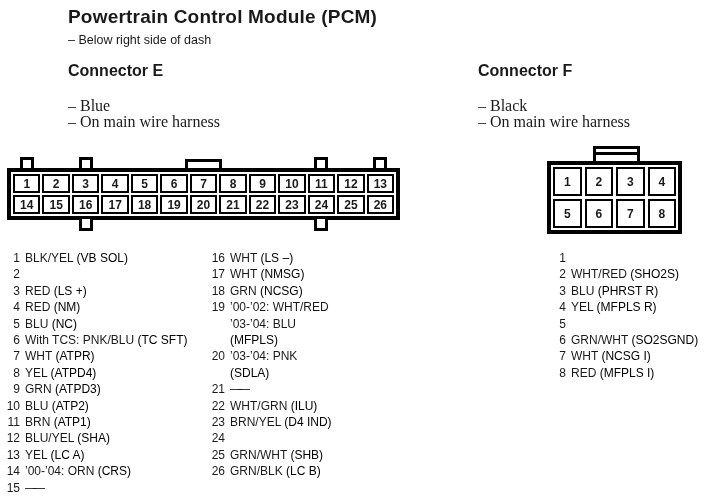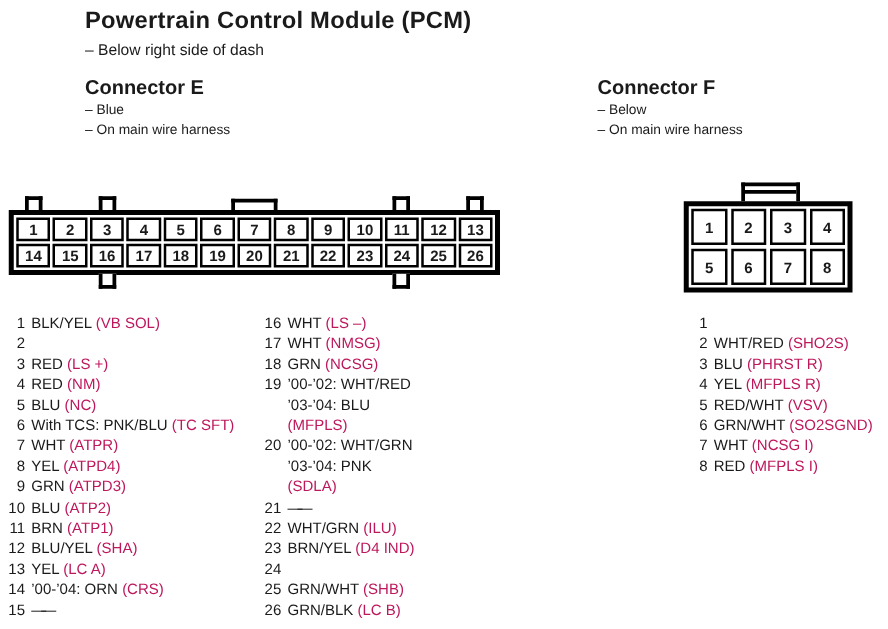--- a/index.html
+++ b/index.html
@@ -4,22 +4,22 @@
 <style>
   * { margin:0; padding:0; box-sizing:border-box; }
   html,body { background:#fff; }
   .page {
     position:relative; width:710px; height:503px; background:#ffffff;
     font-family:"Liberation Sans", sans-serif; color:#1a1a1a; overflow:hidden;
   }
   .title { position:absolute; left:68px; top:6px; font-size:19px; font-weight:bold; letter-spacing:0.2px; }
   .subtitle { position:absolute; left:68px; top:33px; font-size:12.5px;text-align:right; }
   .conn-head { position:absolute; top:62px; }
-  .conn-head h2 { font-size:16px; font-weight:bold; margin-bottom:0; }
-  .conn-head .note { font-size:11px; line-height:16px; }
+  .conn-head h2 { font-size:16px; font-weight:bold; margin-bottom:18px; }
+  .conn-head .note { font-size:16px; line-height:16px;font-family:Liberation Serif, serif; }
   #head-e { left:68px; }
   #head-f { left:478px; }
 
   
   .diagram { position:absolute; }
   #diagram-e { left:7px; top:157px; width:393px; height:76px; }
   .tab-s { position:absolute; width:14px; height:11px; border:3px solid #000; border-bottom:none; background:#fff; }
   .tab-wide { position:absolute; width:37px; height:9px; border:3px solid #000; border-bottom:none; background:#fff; top:2px; left:178px; }
   .notch { position:absolute; width:14px; height:12px; border:3px solid #000; border-top:none; background:#fff; }
   .conn-body { position:absolute; left:0; width:100%; border:4px solid #000; padding:2px; background:#fff; display:flex; flex-direction:column; gap:2px; }
@@ -36,40 +36,40 @@
 
   
   .pin-list { position:absolute; top:250px; font-size:12px; white-space:nowrap; }
   #list-e1 { left:2px; width:205px; }
   #list-e2 { left:207px; width:210px; }
   #list-f  { left:548px; width:160px; }
   .pin-row { display:flex; }
   .pin-num { width:18px; text-align:right; flex:none; line-height:16.4px; }
   .pin-text { margin-left:5px; }
   .pin-line { line-height:16.4px; min-height:16.4px; }
-  .blu { color:#be185d; }
+  .blu { color:#000000; }
   .dash { letter-spacing:-4px; }
 </style>
 </head>
 <body>
 
 <div class="page">
 
   <div class="title">Powertrain Control Module (PCM)</div>
   <div class="subtitle">– Below right side of dash</div>
 
   <div class="conn-head" id="head-e">
     <h2>Connector E</h2>
     <div class="note">– Blue</div>
     <div class="note">– On main wire harness</div>
   </div>
 
   <div class="conn-head" id="head-f">
     <h2>Connector F</h2>
-    <div class="note">– Below</div>
+    <div class="note">– Black</div>
     <div class="note">– On main wire harness</div>
   </div>
 
   <div class="diagram" id="diagram-e">
     <div class="tab-s" style="left:13px; top:0;"></div>
     <div class="tab-s" style="left:72px; top:0;"></div>
     <div class="tab-wide"></div>
     <div class="tab-s" style="left:307px; top:0;"></div>
     <div class="tab-s" style="left:366px; top:0;"></div>
     <div class="conn-body" id="body-e">
@@ -240,21 +240,20 @@
         <div class="pin-num">19</div>
         <div class="pin-text">
           <div class="pin-line"><span>’00-’02: WHT/RED</span></div>
           <div class="pin-line"><span>’03-’04: BLU</span></div>
           <div class="pin-line"><span class="blu">(MFPLS)</span></div>
         </div>
       </div>
       <div class="pin-row">
         <div class="pin-num">20</div>
         <div class="pin-text">
-          <div class="pin-line"><span>’00-’02: WHT/GRN</span></div>
           <div class="pin-line"><span>’03-’04: PNK</span></div>
           <div class="pin-line"><span class="blu">(SDLA)</span></div>
         </div>
       </div>
       <div class="pin-row">
         <div class="pin-num">21</div>
         <div class="pin-text">
           <div class="pin-line"><span class="dash">——</span></div>
         </div>
       </div>
@@ -303,23 +302,20 @@
         </div>
       </div>
       <div class="pin-row">
         <div class="pin-num">4</div>
         <div class="pin-text">
           <div class="pin-line"><span>YEL </span><span class="blu">(MFPLS R)</span></div>
         </div>
       </div>
       <div class="pin-row">
         <div class="pin-num">5</div>
-        <div class="pin-text">
-          <div class="pin-line"><span>RED/WHT </span><span class="blu">(VSV)</span></div>
-        </div>
       </div>
       <div class="pin-row">
         <div class="pin-num">6</div>
         <div class="pin-text">
           <div class="pin-line"><span>GRN/WHT </span><span class="blu">(SO2SGND)</span></div>
         </div>
       </div>
       <div class="pin-row">
         <div class="pin-num">7</div>
         <div class="pin-text">

